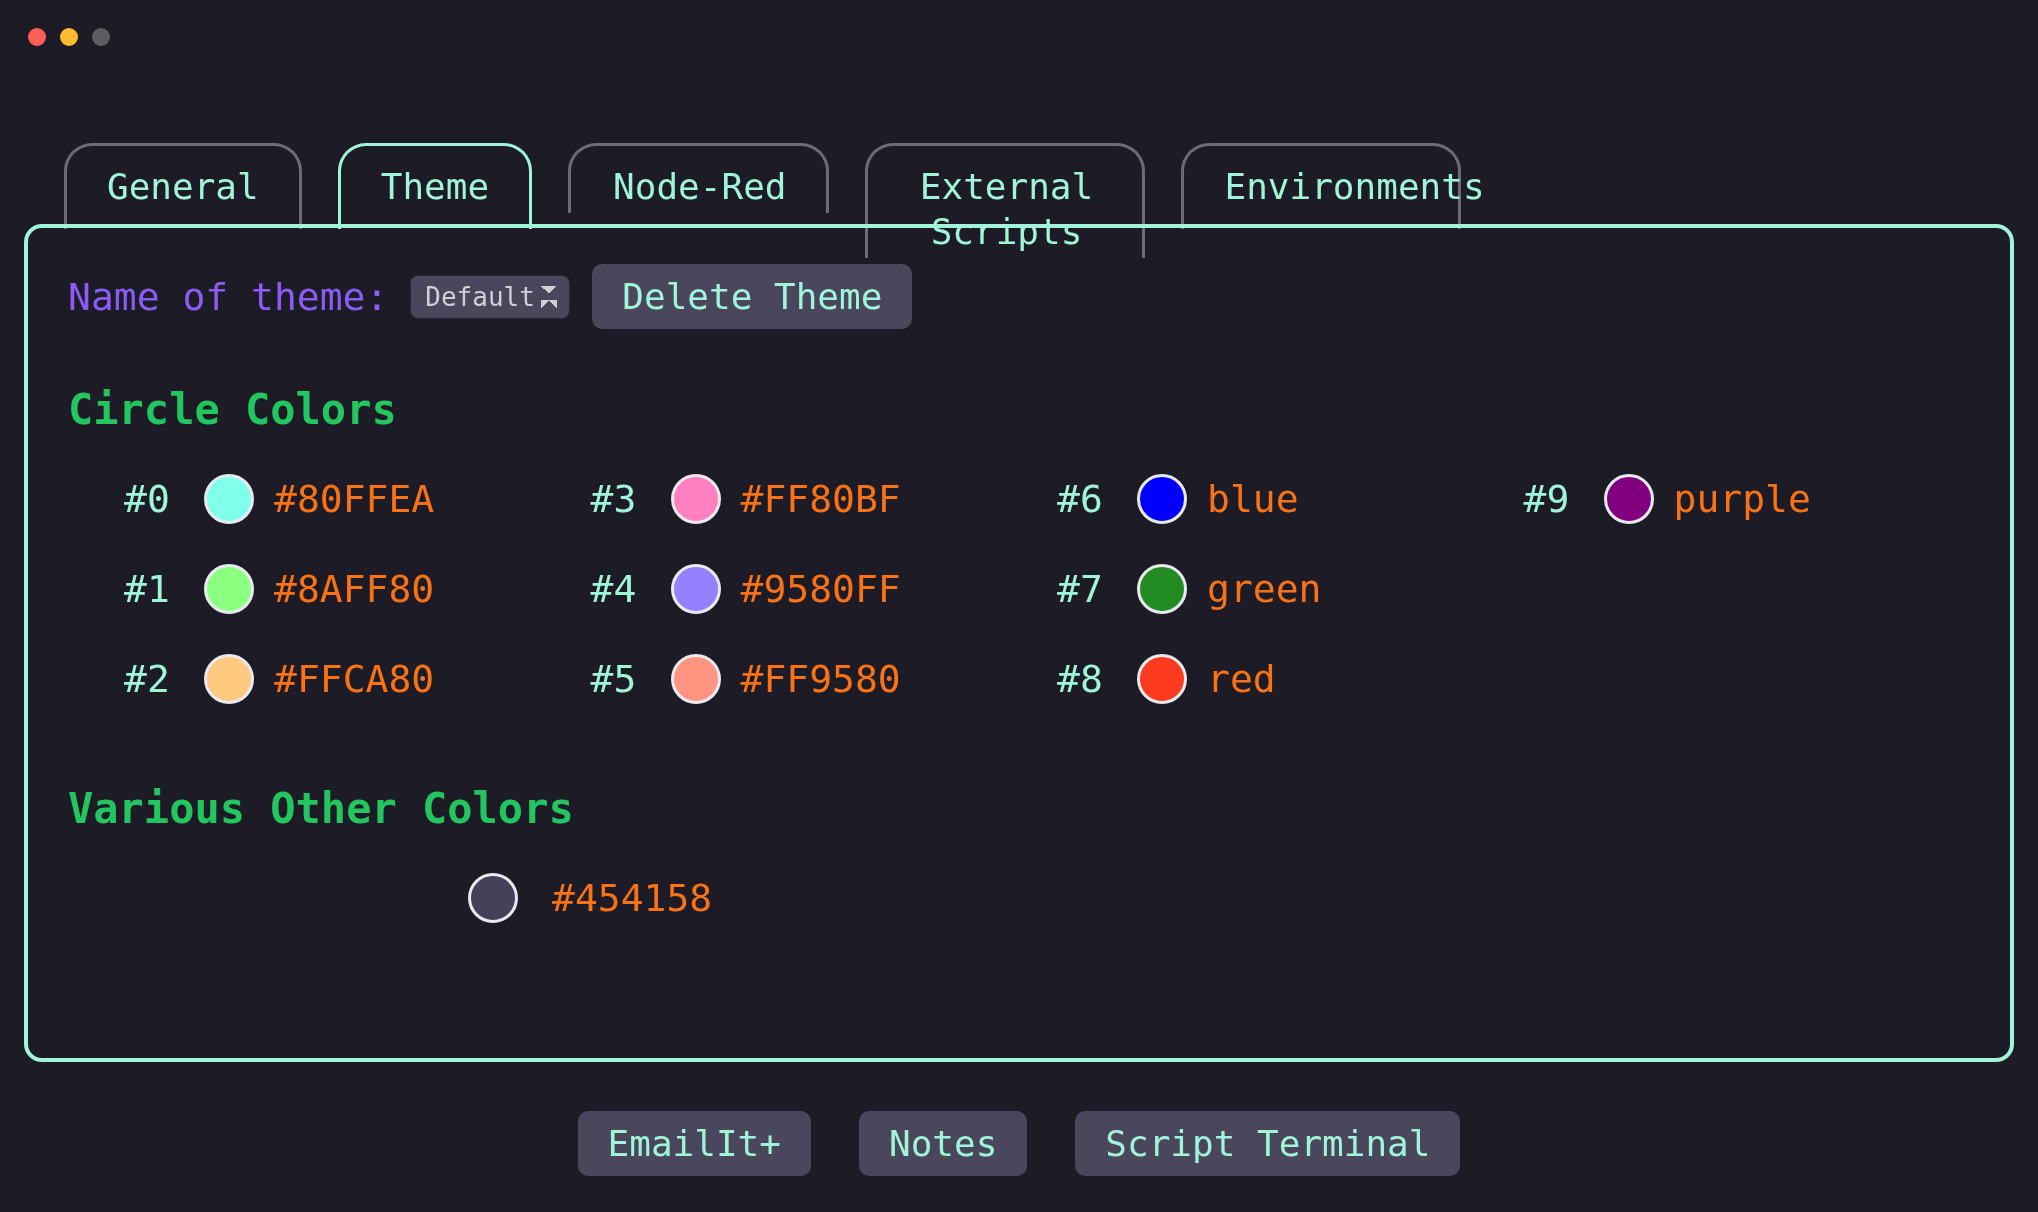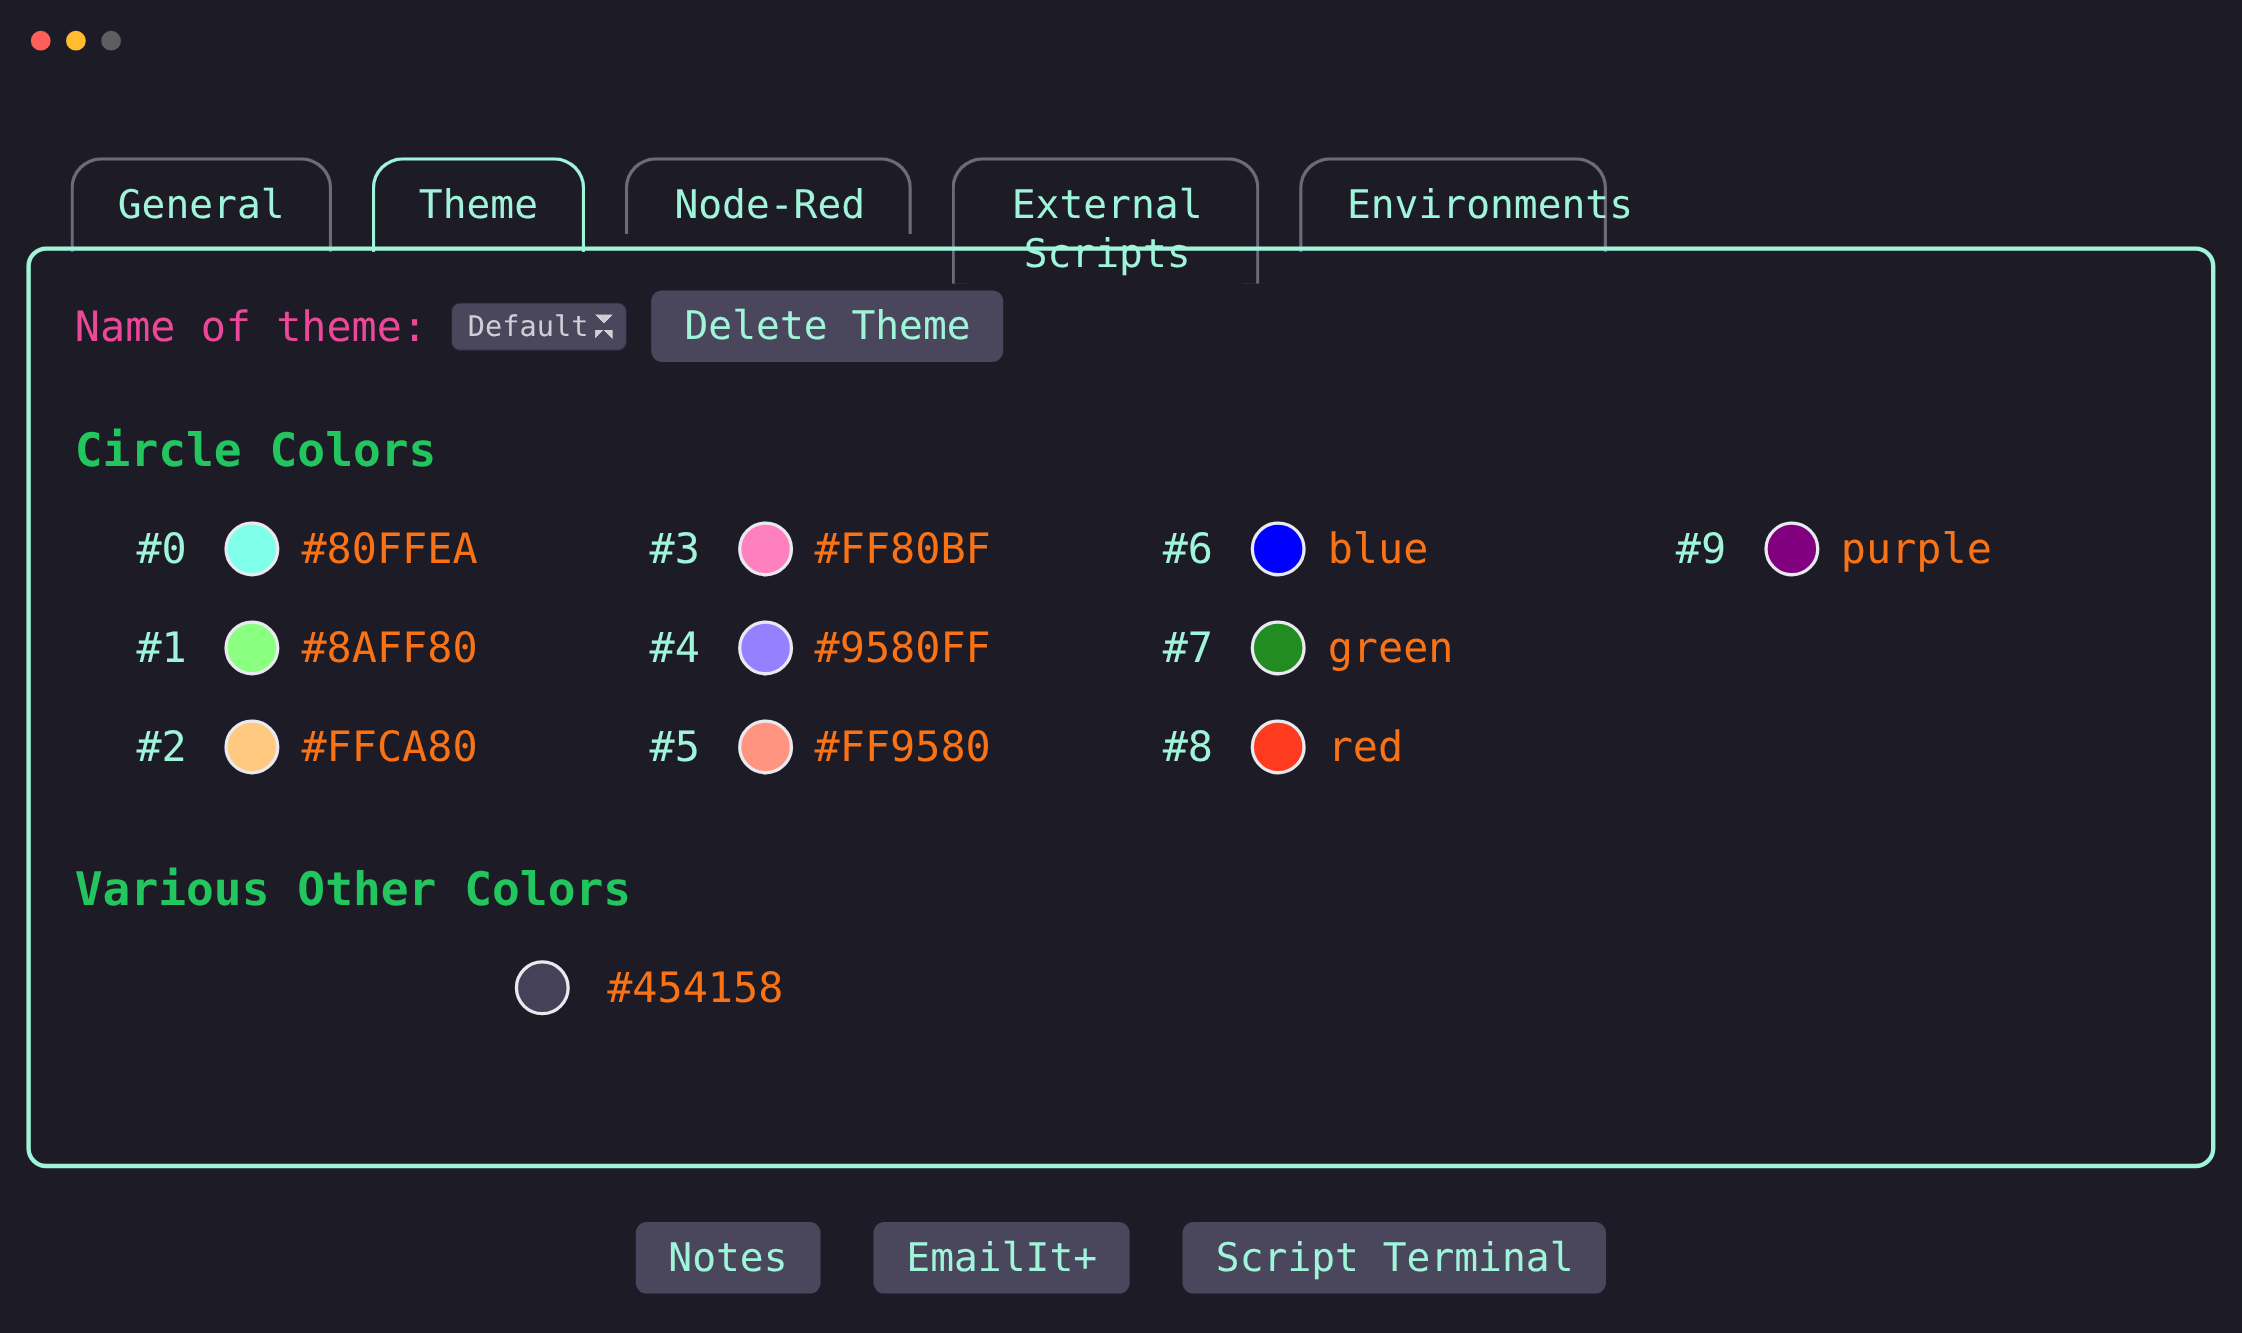--- a/index.html
+++ b/index.html
@@ -68,21 +68,21 @@
     border-radius: 18px;
     padding: 36px 40px 30px 40px;
   }
 
   .top-row {
     display: flex;
     align-items: center;
     gap: 22px;
     font-size: 38px;
   }
-  .top-row label { color: #ec4899; }
+  .top-row label { color: #8b5cf6; }
   .theme-select {
     background: #4a465c;
     color: #cfd0d6;
     border: 1px solid #2a2838;
     border-radius: 8px;
     font-size: 26px;
     font-family: inherit;
     padding: 6px 34px 6px 14px;
     position: relative;
     appearance: none;
@@ -249,18 +249,18 @@
     <div id="other-colors">
         <div class="other-row">
           <span class="swatch" style="background: rgb(69, 65, 88);"></span>
           <span class="cval">#454158</span>
         </div>
       </div>
 
   </div>
 
   <div class="bottom-btns">
+    <button class="btn">EmailIt+</button>
     <button class="btn">Notes</button>
-    <button class="btn">EmailIt+</button>
     <button class="btn">Script Terminal</button>
   </div>
 
 </div>
 
 </body></html>

